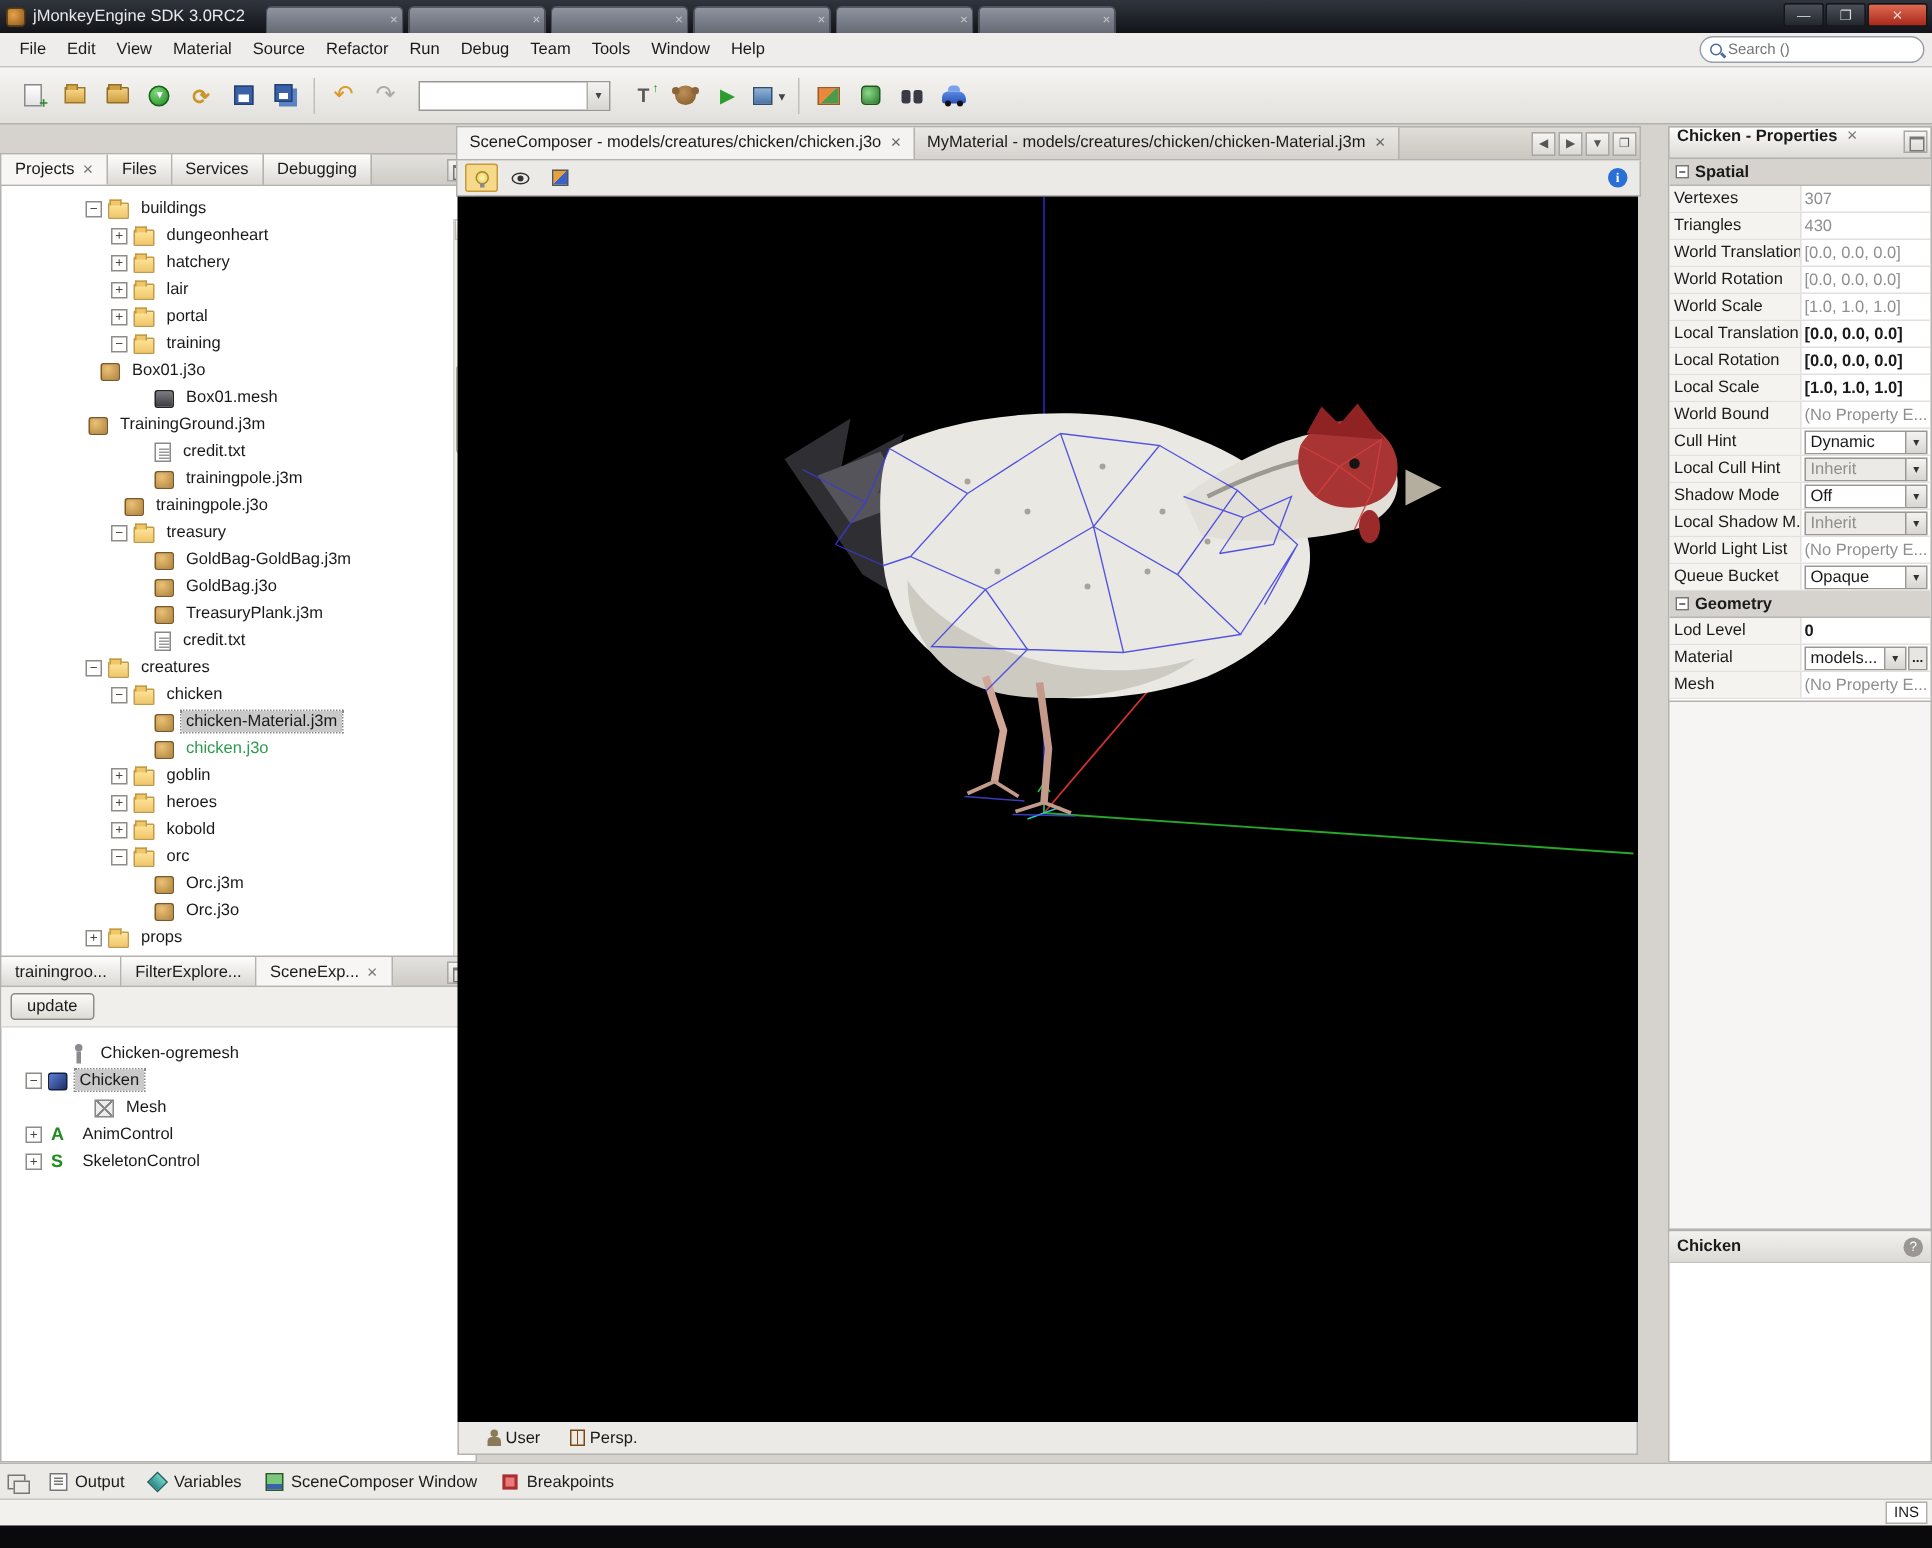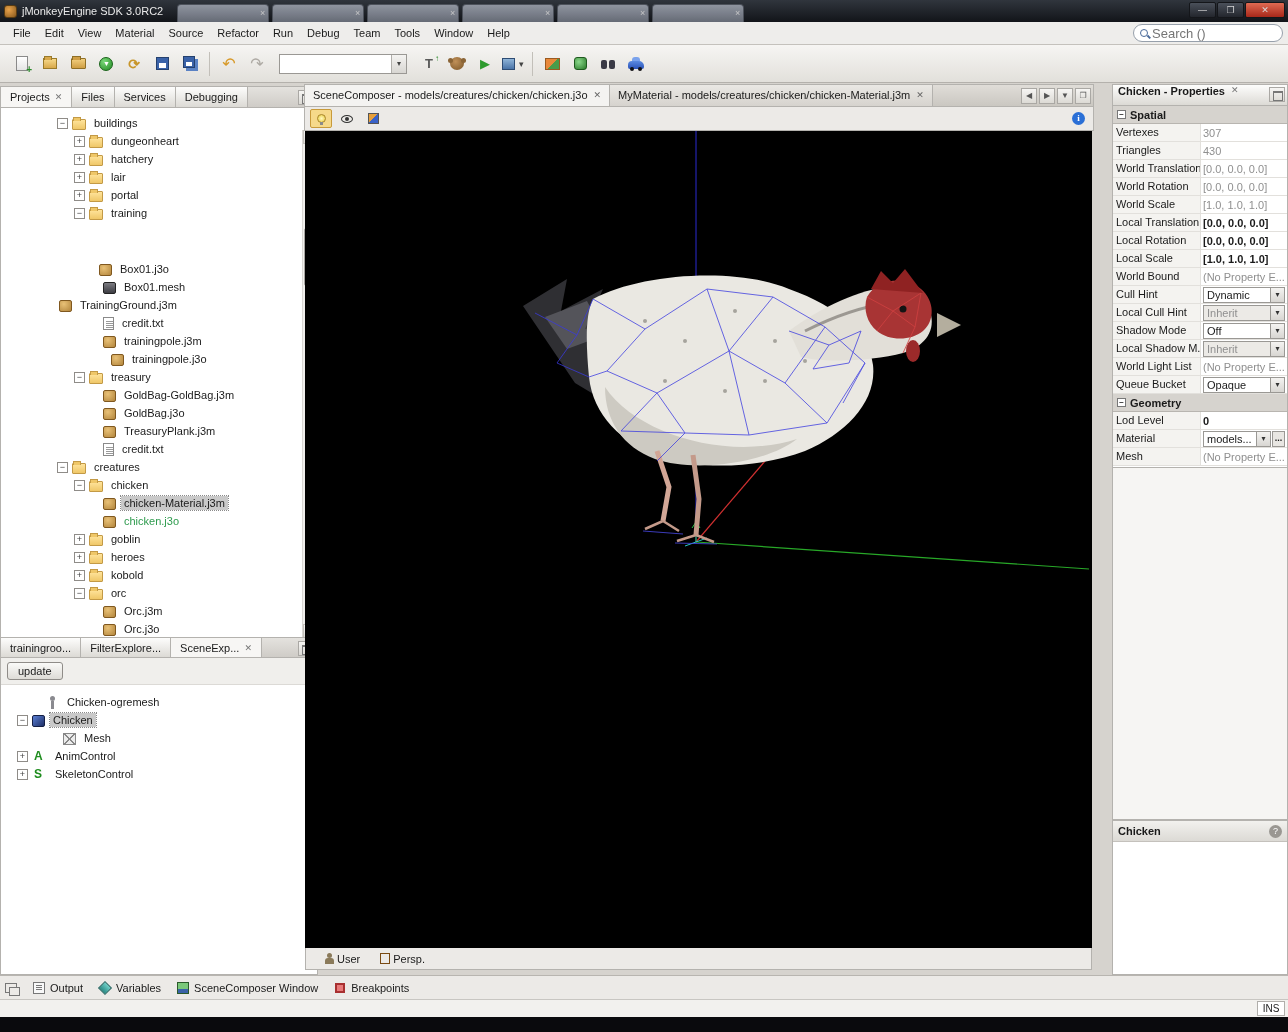--- a/index.html
+++ b/index.html
@@ -22,21 +22,21 @@
   .win-btn.close { width:40px; background:linear-gradient(#e06a52,#a8281a); }
 
   
   .menubar { position:absolute; left:0; top:22px; width:100%; height:23px; background:#eeedeb;
     border-bottom:1px solid #c4c1bc; display:flex; align-items:center; padding-left:6px; }
   .menu-item { padding:0 7px; line-height:22px; }
   .searchbox { position:absolute; right:5px; top:2px; width:150px; height:18px; background:#fff;
     border:1px solid #97a0ab; border-radius:9px; display:flex; align-items:center; padding:0 6px; }
   .mag-icon { width:8px; height:8px; border:1.5px solid #4a6a9a; border-radius:50%; position:relative; margin-right:4px; flex:none; }
   .mag-icon::after { content:""; position:absolute; left:6px; top:6px; width:4px; height:1.5px; background:#4a6a9a; transform:rotate(45deg); }
-  .searchbox input { border:none; outline:none; width:110px; font-size:13px; color:#555; background:transparent; font-family:"Liberation Sans",sans-serif; }
+  .searchbox input { border:none; outline:none; width:110px; font-size:10px; color:#555; background:transparent; font-family:"Liberation Sans",sans-serif; }
 
   
   .toolbar { position:absolute; left:0; top:45px; width:100%; height:38px;
     background:linear-gradient(#f6f5f3,#e2e0db); border-bottom:1px solid #b4b1ac; display:flex; align-items:center; padding-left:8px; }
   .tb-btn { width:28px; height:28px; display:flex; align-items:center; justify-content:center; border-radius:2px; position:relative; }
   .tb-sep { width:1px; height:24px; background:#c2bfb9; margin:0 5px; }
   .tb-combo { width:128px; height:20px; background:#fff; border:1px solid #9a9894; margin:0 8px;
     display:flex; align-items:center; justify-content:flex-end; }
   .tb-combo-arrow { width:15px; height:18px; background:linear-gradient(#f4f3f1,#d8d6d2); border-left:1px solid #b0aeaa;
     font-size:8px; line-height:18px; text-align:center; color:#444; }
@@ -73,21 +73,21 @@
 
   
   .panel-tabs { height:22px; display:flex; background:linear-gradient(#e4e2de,#cfccc7); border:1px solid #b4b2ae; position:relative; }
   .ptab { padding:0 9px; line-height:20px; border-right:1px solid #b4b2ae; background:linear-gradient(#fdfdfc,#dcdad5); white-space:nowrap; display:flex; align-items:center; gap:5px; }
   .ptab.active { background:#f7f6f4; }
   .ptab .tab-x { font-size:9px; color:#777; }
   .panel-menu-btn { position:absolute; right:3px; top:3px; width:16px; height:15px; border:1px solid #aaa8a4; background:linear-gradient(#f6f5f3,#dcdad5); }
   .panel-menu-btn::after { content:""; position:absolute; left:3px; top:3px; width:8px; height:7px; border:1px solid #777; border-top-width:2px; }
 
   
-  .left-panel { position:absolute; left:0; top:86px; width:318px; height:553px; }
+  .left-panel { position:absolute; left:0; top:102px; width:318px; height:553px; }
   .ptree-wrap { position:absolute; left:0; top:22px; right:0; bottom:0; background:#fff; border:1px solid #b4b2ae; border-top:none; overflow:hidden; }
   .trow { height:18px; display:flex; align-items:center; white-space:nowrap; }
   .toggle { width:11px; height:11px; flex:none; border:1px solid #8f8c88; background:#fff; color:#444;
     font-size:9px; line-height:9px; text-align:center; margin-right:4px; }
   .toggle-sp { width:12px; flex:none; }
   .ticon { width:15px; height:13px; flex:none; margin-right:5px; position:relative; }
   .tlabel { padding:1px 3px; }
   .trow.sel .tlabel { background:#c9c9c9; outline:1px dotted #8a8a8a; }
   .ic-folder { width:14px; height:11px; margin-top:2px; background:linear-gradient(#ffe49c,#efc768); border:1px solid #c39a46; border-radius:1px; }
   .ic-folder::before { content:""; position:absolute; top:-3px; left:0; width:6px; height:3px; background:#efc768; border:1px solid #c39a46; border-bottom:none; }
@@ -337,21 +337,21 @@
         <div class="trow" style="padding-left: 73px;">
           <span class="toggle">+</span>
           <span class="ticon ic-folder"></span>
           <span class="tlabel">portal</span>
         </div>
         <div class="trow" style="padding-left: 73px;">
           <span class="toggle">−</span>
           <span class="ticon ic-folder"></span>
           <span class="tlabel">training</span>
         </div>
-        <div class="trow" style="padding-left: 86px; margin-top: 38px;">
+        <div class="trow" style="padding-left: 54px;">
           <span class="toggle-sp"></span>
           <span class="ticon ic-j3"></span>
           <span class="tlabel">Box01.j3o</span>
         </div>
         <div class="trow" style="padding-left: 90px;">
           <span class="toggle-sp"></span>
           <span class="ticon ic-mesh"></span>
           <span class="tlabel">Box01.mesh</span>
         </div>
         <div class="trow" style="padding-left: 46px;">
@@ -362,21 +362,21 @@
         <div class="trow" style="padding-left: 90px;">
           <span class="toggle-sp"></span>
           <span class="ticon ic-txt"></span>
           <span class="tlabel">credit.txt</span>
         </div>
         <div class="trow" style="padding-left: 90px;">
           <span class="toggle-sp"></span>
           <span class="ticon ic-j3"></span>
           <span class="tlabel">trainingpole.j3m</span>
         </div>
-        <div class="trow" style="padding-left: 98px;">
+        <div class="trow" style="padding-left: 70px;">
           <span class="toggle-sp"></span>
           <span class="ticon ic-j3"></span>
           <span class="tlabel">trainingpole.j3o</span>
         </div>
         <div class="trow" style="padding-left: 73px;">
           <span class="toggle">−</span>
           <span class="ticon ic-folder"></span>
           <span class="tlabel">treasury</span>
         </div>
         <div class="trow" style="padding-left: 90px;">

